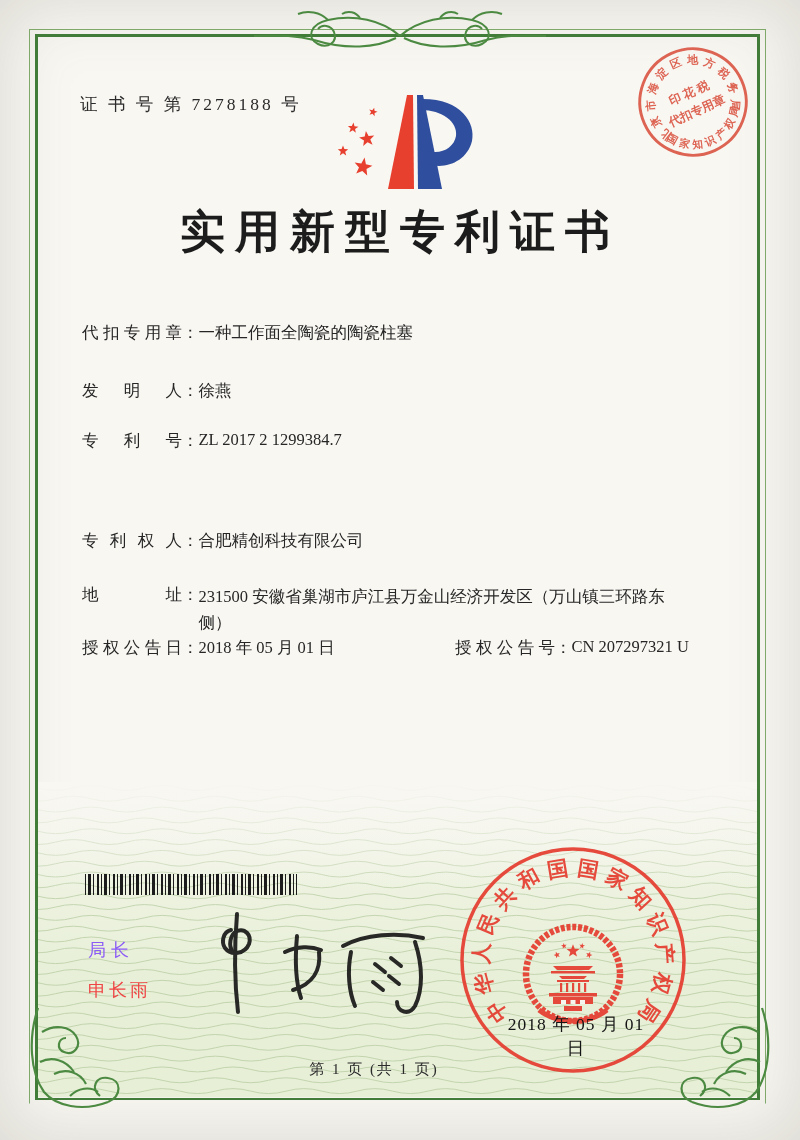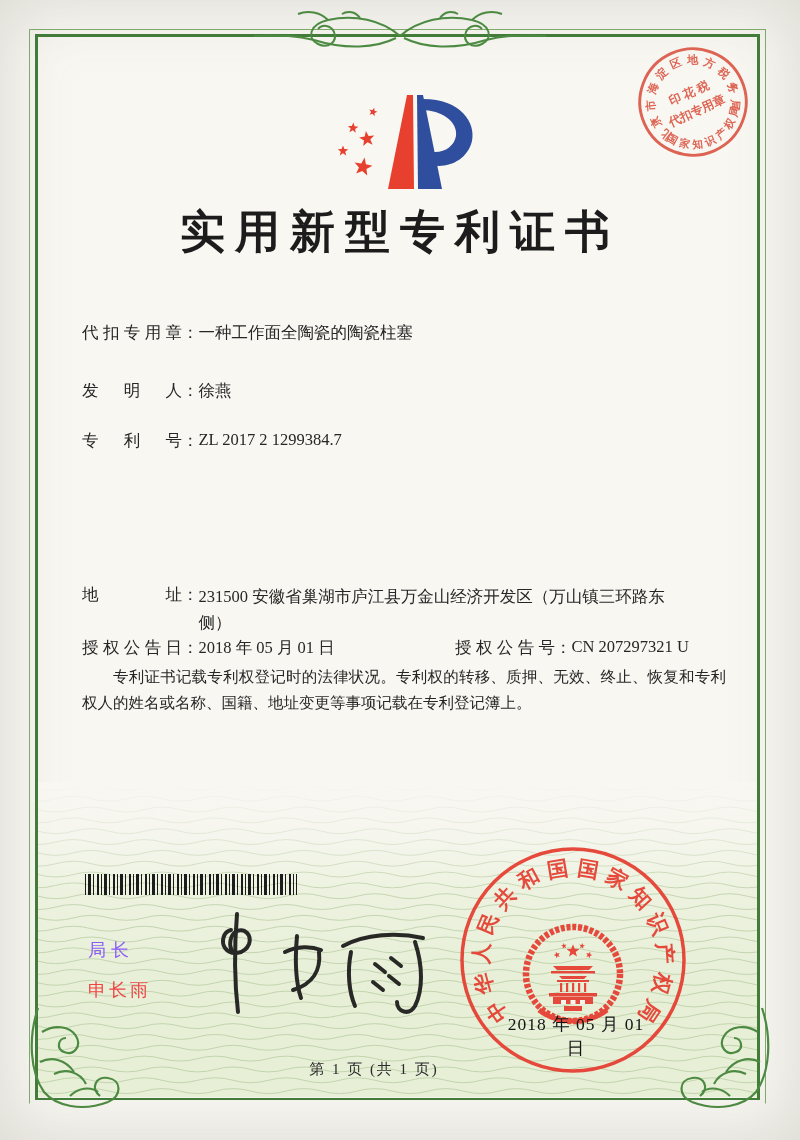--- a/index.html
+++ b/index.html
@@ -125,20 +125,21 @@
     <g transform="translate(112,0) scale(-1,1)" stroke="#4c8a42" stroke-width="2.2" fill="none">
       <path d="M14 4 C4 34 6 68 20 88 C32 102 58 108 84 98"></path>
       <path d="M84 98 C98 92 98 76 84 74 C72 72 66 84 76 92"></path>
       <path d="M18 28 C30 20 46 22 52 32 C58 42 50 52 40 48 C32 45 34 34 42 34"></path>
       <path d="M16 58 C28 52 42 56 50 68"></path>
       <path d="M30 70 C42 64 56 68 62 80"></path>
       <path d="M46 92 C54 84 66 82 74 88"></path>
     </g>
   </svg>
 
+  <div class="cert-no">证 书 号 第 7278188 号</div>
 
   <svg class="logo" viewBox="0 0 145 112">
     <polygon points="71,6 77,6 78,100 52,100" fill="#e8402f"></polygon>
     <polygon points="81,6 87,6 106,100 82,100" fill="#2f4e9e"></polygon>
     <path d="M87 10 C125 10 140 34 136 52 C131 73 108 81 92 75 L89 61 C104 67 118 59 120 47 C122 33 106 21 85 21 Z" fill="#2f4e9e"></path>
     <g fill="#e8402f">
       <polygon points="28.6,68.6 29.9,75.2 36.4,76.7 30.5,79.9 31.2,86.5 26.3,81.9 20.2,84.6 23.0,78.6 18.6,73.5 25.3,74.4"></polygon>
       <polygon points="29.9,42.1 32.6,47.0 38.2,46.5 34.3,50.6 36.6,55.8 31.5,53.3 27.2,57.1 28.0,51.5 23.1,48.6 28.7,47.6"></polygon>
       <polygon points="17.5,33.5 18.5,37.3 22.4,37.8 19.1,39.9 19.8,43.7 16.8,41.3 13.4,43.2 14.7,39.5 11.9,36.9 15.8,37.0"></polygon>
       <polygon points="7.0,56.5 8.4,60.1 12.2,60.3 9.2,62.7 10.2,66.4 7.0,64.3 3.8,66.4 4.8,62.7 1.8,60.3 5.6,60.1"></polygon>
@@ -182,30 +183,32 @@
 
   <div class="row" style="top:322px">
     <span class="f-label">代扣专用章</span><span class="f-colon">：</span><span class="f-value">一种工作面全陶瓷的陶瓷柱塞</span>
   </div>
   <div class="row" style="top:380px">
     <span class="f-label">发明人</span><span class="f-colon">：</span><span class="f-value">徐燕</span>
   </div>
   <div class="row" style="top:430px">
     <span class="f-label">专利号</span><span class="f-colon">：</span><span class="f-value">ZL 2017 2 1299384.7</span>
   </div>
+  <div class="row" style="top:530px">
+    <span class="f-label">专利权人</span><span class="f-colon">：</span><span class="f-value">合肥精创科技有限公司</span>
+  </div>
   <div class="row" style="top:584px">
     <span class="f-label">地址</span><span class="f-colon">：</span><span class="f-value wrap">231500 安徽省巢湖市庐江县万金山经济开发区（万山镇三环路东侧）</span>
   </div>
   <div class="row" style="top:637px">
     <span class="f-label">授权公告日</span><span class="f-colon">：</span><span class="f-value">2018 年 05 月 01 日</span>
     <span class="right-group"><span class="rg-label">授权公告号</span><span class="f-colon">：</span><span class="f-value">CN 207297321 U</span></span>
   </div>
 
   <div class="body-text">
-    <p>专利证书记载专利权登记时的法律状况。专利权的转移、质押、无效、终止、恢复和专利权人的姓名或名称、国籍、地址变更等事项记载在专利登记簿上。</p>
   </div>
 
   <div class="barcode"></div>
 
   <div class="director-label">局长</div>
   <div class="director-name">申长雨</div>
 
   <svg class="signature" viewBox="0 0 250 115">
     <g stroke="#141414" stroke-width="4" fill="none" stroke-linecap="round" opacity="0.9">
       <path d="M52 6 C50 30 49 70 53 104"></path>

